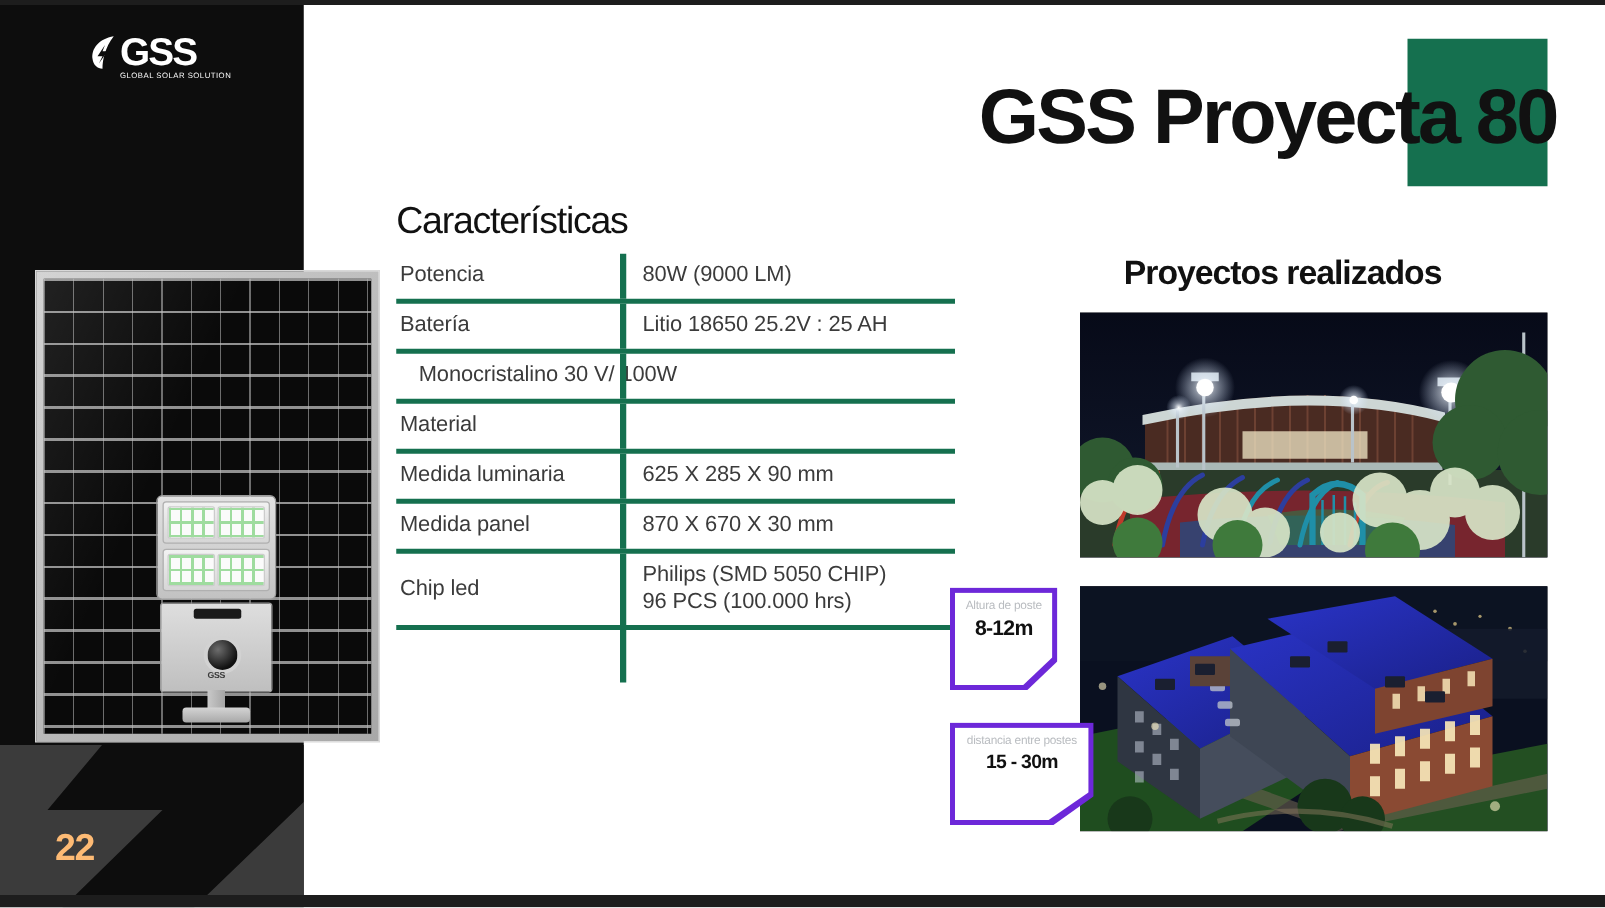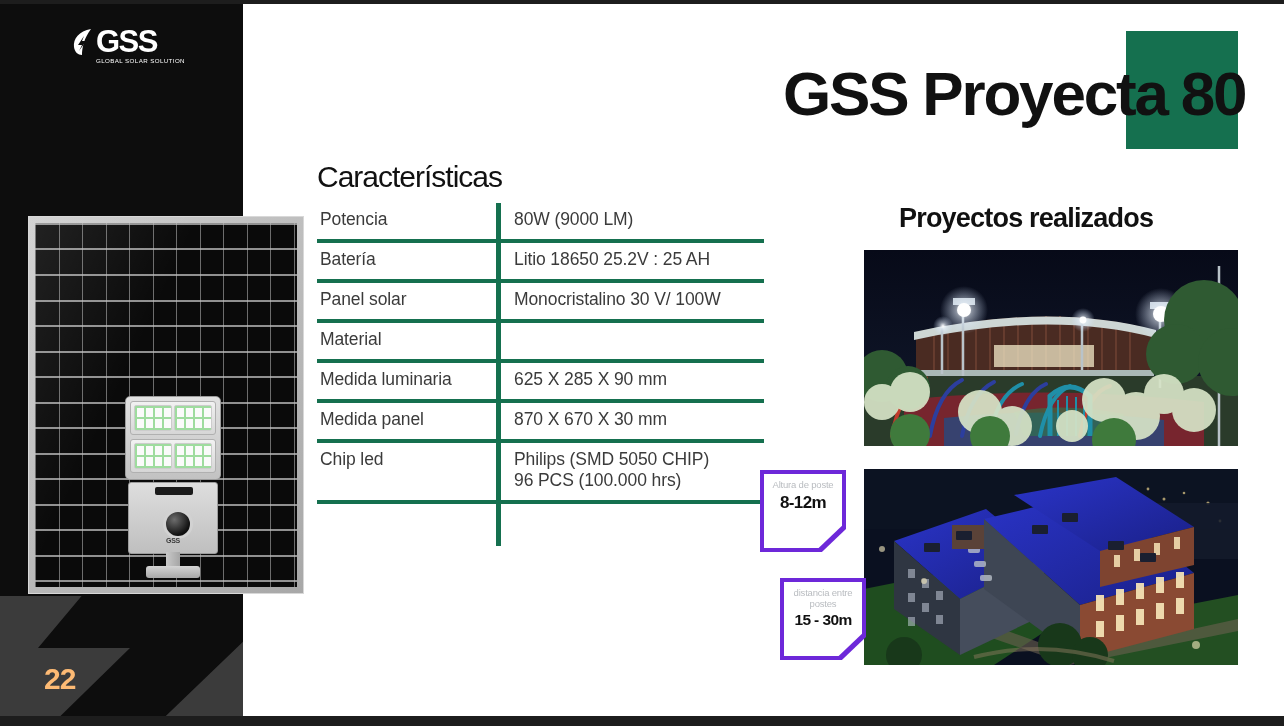--- a/index.html
+++ b/index.html
@@ -137,21 +137,21 @@
 
   
   .carac-heading{
     position:absolute;left:317px;top:160px;z-index:10;
     font-size:30px;font-weight:normal;color:#111111;letter-spacing:-1px;
   }
   .spec-table{
     position:absolute;left:317px;top:203px;width:447px;z-index:10;
   }
   .spec-row{
-    position:relative;display:flex;align-items:flex-start;
+    position:relative;display:flex;align-items:center;
     border-bottom:4px solid #15704f;
   }
   .spec-row:last-child{border-bottom:4px solid #15704f;}
   .spec-key{
     width:179px;flex:0 0 179px;box-sizing:border-box;
     padding:6px 8px 9px 3px;
     font-size:17.5px;color:#3b3b3b;letter-spacing:-.1px;
   }
   .spec-val{
     flex:1;box-sizing:border-box;padding:6px 4px 9px 18px;
@@ -185,21 +185,21 @@
     clip-path:polygon(0 0,100% 0,100% 72%,72% 100%,0 100%);
   }
   .badge-inner{
     position:absolute;left:4px;top:4px;right:4px;bottom:4px;
     background:#ffffff;
     clip-path:polygon(0 0,100% 0,100% 70%,70% 100%,0 100%);
     display:flex;flex-direction:column;align-items:center;justify-content:flex-start;
     padding-top:6px;box-sizing:border-box;
   }
   .badge-1{left:760px;top:470px;}
-  .badge-2{left:780px;top:578px;}
+  .badge-2{left:760px;top:578px;padding-left:29px;}
   .badge-label{
     font-size:9.5px;color:#b9bcc0;text-align:center;line-height:10.5px;
     letter-spacing:-.2px;
   }
   .badge-value{
     font-size:17px;font-weight:bold;color:#111111;letter-spacing:-.6px;
     margin-top:2px;white-space:nowrap;
   }
   .badge-2 .badge-value{font-size:15.5px;}
 </style>
@@ -274,21 +274,20 @@
     </div>
 
 
     <div class="spec-row">
       <div class="spec-key">Batería</div>
       <div class="spec-vrule"></div>
       <div class="spec-val">Litio 18650 25.2V : 25 AH</div>
     </div>
 
     <div class="spec-row">
-      <div class="spec-key">Panel solar</div>
       <div class="spec-vrule"></div>
       <div class="spec-val">Monocristalino 30 V/ 100W</div>
     </div>
 
     <div class="spec-row">
       <div class="spec-key">Material</div>
       <div class="spec-vrule"></div>
     </div>
 
     <div class="spec-row">

